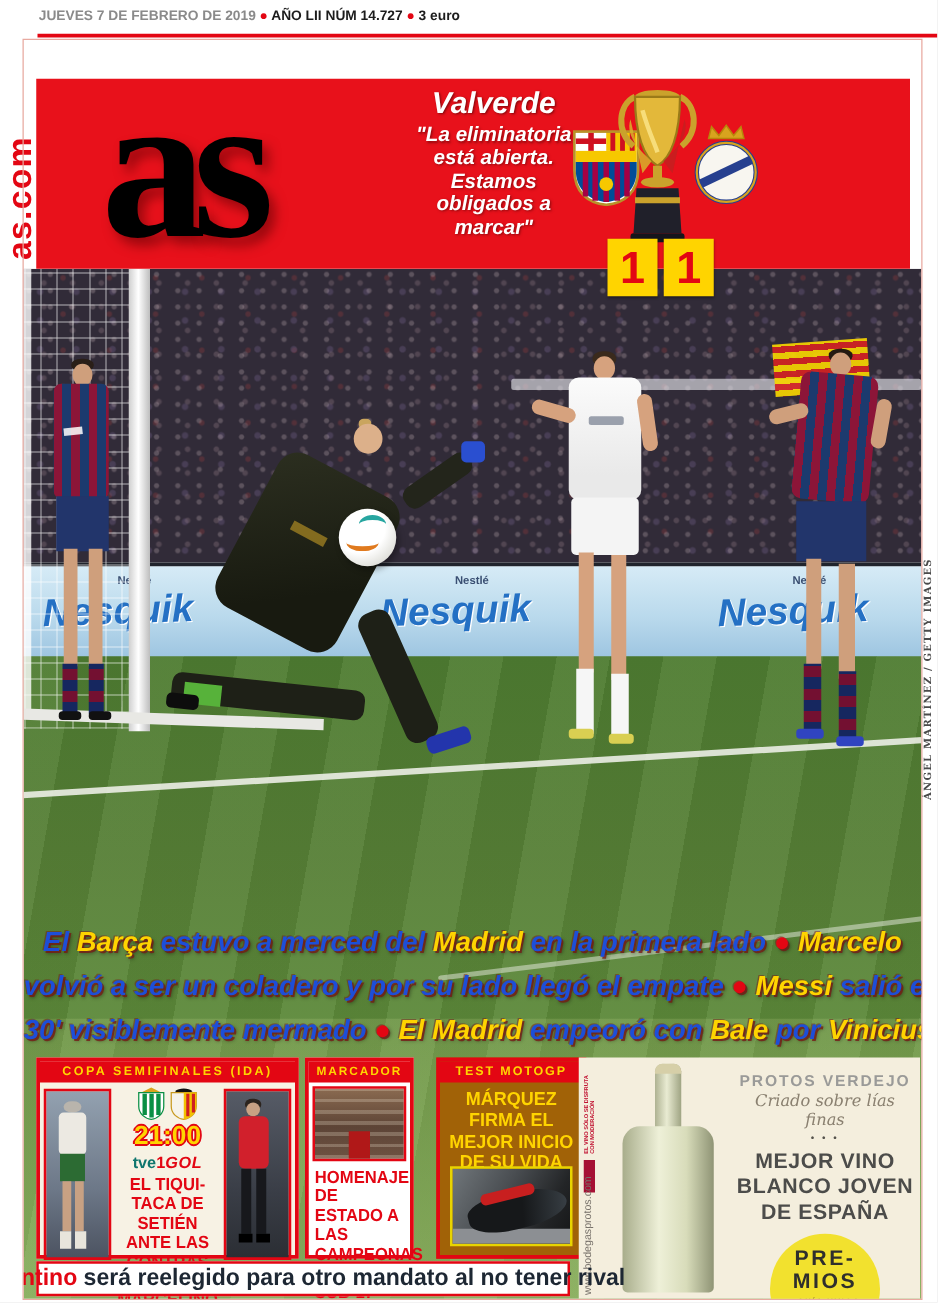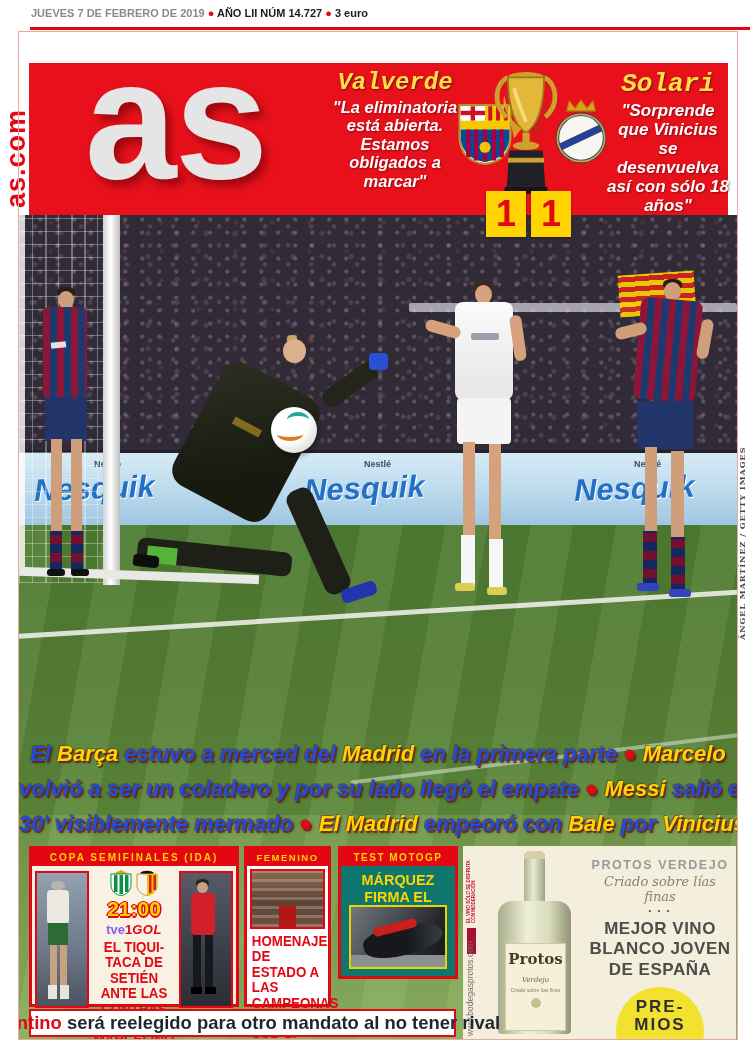--- a/index.html
+++ b/index.html
@@ -27,25 +27,25 @@
     background-size:17px 13px,23px 19px,29px 23px,37px 29px;}
   
   .banner{position:absolute;left:0;top:0;right:0;height:31px;z-index:2;
           display:flex;align-items:center;justify-content:center;}
   .banner-text{font-size:20px;font-weight:bold;white-space:nowrap;transform:scaleX(.93);
                text-shadow:1px 1px 0 #1a0c10,-1px -1px 0 #1a0c10,1px -1px 0 #1a0c10,-1px 1px 0 #1a0c10,2px 2px 3px #000;}
   .seg-y{color:#ffd400}.seg-w{color:#fff}
   
   .masthead{position:absolute;left:10px;top:31px;width:699px;height:152px;background:#e8111b;
             z-index:3;overflow:visible;}
-  .as-logo{position:absolute;left:52px;top:-14px;font-family:Liberation Mono, monospace;font-weight:bold;
-           font-size:168px;line-height:168px;color:#e5e5e5;letter-spacing:-11px;
+  .as-logo{position:absolute;left:52px;top:-14px;font-family:Liberation Serif, serif;font-weight:bold;
+           font-size:168px;line-height:168px;color:#000000;letter-spacing:-11px;
            text-shadow:5px 6px 9px rgba(90,0,4,.55);}
   .quote-block{position:absolute;top:6px;text-align:center;}
-  .q-name{font-style:italic;font-weight:bold;color:#fde047;text-shadow:1px 1px 2px rgba(60,0,0,.6);font-family:Liberation Mono, monospace;}
+  .q-name{font-style:italic;font-weight:bold;color:#ffffff;text-shadow:1px 1px 2px rgba(60,0,0,.6);}
   .q-text{font-style:italic;font-weight:bold;color:#fff;margin-top:2px;line-height:1.12;
           text-shadow:1px 1px 2px rgba(60,0,0,.5);}
   .valverde{left:300px;width:132px;}
   .valverde .q-name{font-size:24px;}
   .valverde .q-text{font-size:16.5px;}
   .solari{left:578px;width:122px;}
   .solari .q-name{font-size:26px;}
   .solari .q-text{font-size:17px;}
   .crest-cluster{position:absolute;left:427px;top:6px;width:160px;height:175px;}
   .crest-cluster svg{position:absolute;}
@@ -110,30 +110,30 @@
   .box-header{height:17px;background:#e30613;color:#ffd400;font-weight:bold;text-align:center;
               font-size:10px;letter-spacing:2px;line-height:17px;white-space:nowrap;}
   .copa{left:10px;width:210px;height:161px;background:#f7f2e4;}
   .copa-photo{position:absolute;top:22px;width:50px;height:133px;border:2px solid #e30613;overflow:hidden;}
   .copa-photo.l{left:3px;background:linear-gradient(180deg,#93a1b0 0,#6c7787 60%,#4c5361);}
   .copa-photo.r{right:3px;background:linear-gradient(180deg,#565b66 0,#3a3e47 60%,#2b2e34);}
   .copa-center{position:absolute;left:57px;right:57px;top:20px;text-align:center;}
   .kickoff{font-size:21px;font-weight:900;color:#ffd400;margin-top:1px;
            text-shadow:1.5px 0 0 #e30613,-1.5px 0 0 #e30613,0 1.5px 0 #e30613,0 -1.5px 0 #e30613,1px 1px 0 #e30613;}
   .tvrow{font-size:13px;font-weight:900;margin-top:1px;}
-  .tv-a{color:#8b5cf6}.tv-b{color:#e30613}.tv-c{color:#e30613;font-style:italic;letter-spacing:.5px}
+  .tv-a{color:#0f766e}.tv-b{color:#e30613}.tv-c{color:#e30613;font-style:italic;letter-spacing:.5px}
   .copa-text,.fem-text{font-size:14px;font-weight:900;color:#e30613;line-height:1.1;
       transform:scaleX(.95);transform-origin:center;margin-top:3px;}
   .femenino{left:225px;width:87px;height:161px;background:#fff;}
   .fem-photo{margin:3px;height:56px;border:2px solid #e30613;
       background:linear-gradient(180deg,#8a6a50 0,#5d4436 55%,#6e5242 100%);position:relative;overflow:hidden;}
   .fem-rows{position:absolute;inset:0;background:repeating-linear-gradient(0deg,rgba(240,230,210,.25) 0 3px,transparent 3px 9px);}
   .fem-carpet{position:absolute;left:38%;bottom:0;width:24%;height:40%;background:#b01818;}
   .fem-text{padding:2px 3px 0 3px;}
-  .motogp{left:319px;width:120px;height:133px;background:#0f766e;}
+  .motogp{left:330px;width:120px;height:161px;background:#a16207;}
   .moto-text{padding:6px 4px 0 4px;font-size:15px;font-weight:900;color:#ffd400;line-height:1.12;
              text-align:center;transform:scaleX(.96);}
   .moto-photo{position:absolute;left:8px;right:8px;bottom:7px;height:60px;border:2px solid #e8d400;
       background:linear-gradient(120deg,#70767a 0,#4a4e52 40%,#232527 75%,#151617);overflow:hidden;}
   .moto-bike{position:absolute;left:12px;top:18px;width:80px;height:30px;border-radius:40% 60% 50% 50%;
       background:linear-gradient(100deg,#16181a 55%,#394046);transform:rotate(-14deg);}
   .moto-red{position:absolute;left:22px;top:16px;width:44px;height:9px;background:#c81f1f;transform:rotate(-14deg);border-radius:4px;}
   .moto-track{position:absolute;left:0;bottom:0;width:100%;height:12px;background:#8c8f93;}
   
   .ad{left:444px;width:273px;height:193px;background:#f4eedd;border:none;z-index:5;position:absolute;top:814px;}
@@ -320,29 +320,25 @@
           <path d="M16,68 H44 L46,98 H14 Z" fill="#20202a"></path>
           <rect x="15" y="74" width="30" height="4" fill="#caa22c"></rect>
           <rect x="12" y="98" width="36" height="6" rx="2" fill="#15151c"></rect>
         </svg>
         <div class="score-row">
           <div class="score-box">1</div>
           <div class="score-box">1</div>
         </div>
       </div>
 
-      <div class="quote-block solari">
-        <div class="q-name">Solari</div>
-        <div class="q-text">"Sorprende que Vinicius se desenvuelva así con sólo 18 años"</div>
-      </div>
     </div>
 
 
     <div class="subhead">
-      <div><span class="w">El </span><span class="y">Barça</span><span class="w"> estuvo a merced del </span><span class="y">Madrid</span><span class="w"> en la primera parte </span><span class="r">●</span><span class="w"> </span><span class="y">Marcelo</span></div>
+      <div><span class="w">El </span><span class="y">Barça</span><span class="w"> estuvo a merced del </span><span class="y">Madrid</span><span class="w"> en la primera lado </span><span class="r">●</span><span class="w"> </span><span class="y">Marcelo</span></div>
       <div><span class="w">volvió a ser un coladero y por su lado llegó el empate </span><span class="r">●</span><span class="w"> </span><span class="y">Messi</span><span class="w"> salió en el</span></div>
       <div><span class="w">30' visiblemente mermado </span><span class="r">●</span><span class="w"> </span><span class="y">El Madrid</span><span class="w"> empeoró con </span><span class="y">Bale</span><span class="w"> por </span><span class="y">Vinicius</span></div>
     </div>
 
     <div class="box copa">
       <div class="box-header">COPA SEMIFINALES (IDA)</div>
       <div class="copa-photo l">
         <div style="position:absolute;left:14px;top:8px;width:14px;height:9px;background:#b9b4ac;border-radius:45%;"></div>
         <div style="position:absolute;left:10px;top:17px;width:22px;height:34px;background:#ece9e2;border-radius:4px;"></div>
         <div style="position:absolute;left:11px;top:50px;width:20px;height:22px;background:#2c6b33;"></div>
@@ -377,21 +373,21 @@
         <div style="position:absolute;left:16px;top:9px;width:11px;height:11px;background:#c8a183;border-radius:50%;"></div>
         <div style="position:absolute;left:10px;top:20px;width:24px;height:42px;background:#d1202c;border-radius:5px;"></div>
         <div style="position:absolute;left:12px;top:62px;width:8px;height:52px;background:#17181c;"></div>
         <div style="position:absolute;left:24px;top:62px;width:8px;height:52px;background:#17181c;"></div>
         <div style="position:absolute;left:10px;top:114px;width:11px;height:7px;background:#000;"></div>
         <div style="position:absolute;left:24px;top:114px;width:11px;height:7px;background:#000;"></div>
       </div>
     </div>
 
     <div class="box femenino">
-      <div class="box-header" style="font-size:9.5px;letter-spacing:1.5px;">FEMENINO</div>
+      <div class="box-header" style="font-size:9.5px;letter-spacing:1.5px;">MARCADOR</div>
       <div class="fem-photo">
         <div class="fem-rows"></div>
           <div class="fem-carpet"></div>
       </div>
       <div class="fem-text">HOMENAJE DE ESTADO A LAS CAMPEONAS DE LA SUB-17</div>
     </div>
 
     <div class="box motogp">
       <div class="box-header" style="letter-spacing:1.5px;">TEST MOTOGP</div>
       <div class="moto-text">MÁRQUEZ FIRMA EL MEJOR INICIO DE SU VIDA</div>
@@ -403,26 +399,20 @@
     </div>
 
     <div class="ad">
       <div class="ad-disc vert">EL VINO SÓLO SE DISFRUTA CON MODERACIÓN</div>
       <div class="ad-chip"></div>
       <div class="ad-web vert">www.bodegasprotos.com</div>
       <div class="bottle">
         <div class="bottle-neck"></div>
         <div class="bottle-cap"></div>
         <div class="bottle-body"></div>
-        <div class="bottle-label">
-          <div class="bl-brand">Protos</div>
-          <div class="bl-var">Verdejo</div>
-          <div class="bl-note">Criado sobre lías finas</div>
-          <div class="bl-crest"></div>
-        </div>
       </div>
       <div class="ad-col">
         <div class="ad-title">PROTOS VERDEJO</div>
         <div class="ad-sub">Criado sobre lías finas</div>
         <div class="ad-dots">• • •</div>
         <div class="ad-claim">MEJOR VINO BLANCO JOVEN DE ESPAÑA</div>
         <div class="ad-badge">
           <div class="badge-big">PRE-</div>
           <div class="badge-big">MIOS</div>
           <div class="badge-small">GUÍA VINOS GOURMETS 2019</div>

